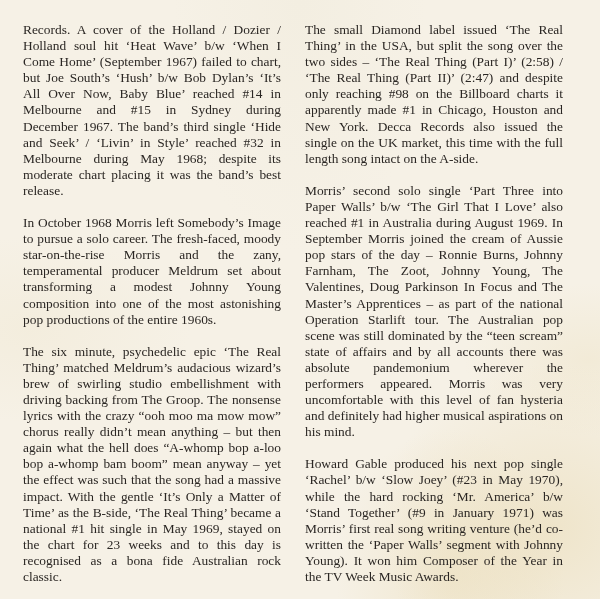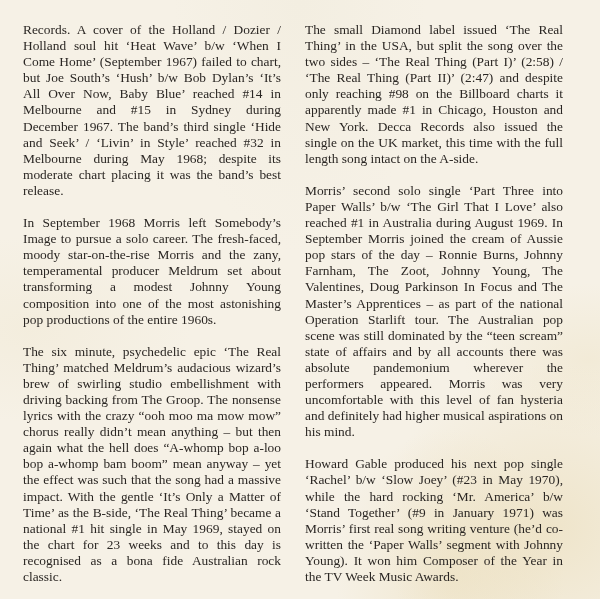--- a/index.html
+++ b/index.html
@@ -46,21 +46,21 @@
     .column p {
       margin: 0 0 16px 0;
     }
   </style>
 </head>
 <body>
 
 <div class="page">
   <div class="column column-left">
     <p>Records. A cover of the Holland / Dozier / Holland soul hit ‘Heat Wave’ b/w ‘When I Come Home’ (September 1967) failed to chart, but Joe South’s ‘Hush’ b/w Bob Dylan’s ‘It’s All Over Now, Baby Blue’ reached #14 in Melbourne and #15 in Sydney during December 1967. The band’s third single ‘Hide and Seek’ / ‘Livin’ in Style’ reached #32 in Melbourne during May 1968; despite its moderate chart placing it was the band’s best release.</p>
-    <p>In September 1968 Morris left Somebody’s Image to pursue a solo career. The fresh-faced, moody star-on-the-rise Morris and the zany, temperamental producer Meldrum set about transforming a modest Johnny Young composition into one of the most astonishing pop productions of the entire 1960s.</p>
+    <p>In October 1968 Morris left Somebody’s Image to pursue a solo career. The fresh-faced, moody star-on-the-rise Morris and the zany, temperamental producer Meldrum set about transforming a modest Johnny Young composition into one of the most astonishing pop productions of the entire 1960s.</p>
     <p>The six minute, psychedelic epic ‘The Real Thing’ matched Meldrum’s audacious wizard’s brew of swirling studio embellishment with driving backing from The Groop. The nonsense lyrics with the crazy “ooh moo ma mow mow” chorus really didn’t mean anything – but then again what the hell does “A-whomp bop a-loo bop a-whomp bam boom” mean anyway – yet the effect was such that the song had a massive impact. With the gentle ‘It’s Only a Matter of Time’ as the B-side, ‘The Real Thing’ became a national #1 hit single in May 1969, stayed on the chart for 23 weeks and to this day is recognised as a bona fide Australian rock classic.</p>
   </div>
   <div class="column column-right">
     <p>The small Diamond label issued ‘The Real Thing’ in the USA, but split the song over the two sides – ‘The Real Thing (Part I)’ (2:58) / ‘The Real Thing (Part II)’ (2:47) and despite only reaching #98 on the Billboard charts it apparently made #1 in Chicago, Houston and New York. Decca Records also issued the single on the UK market, this time with the full length song intact on the A-side.</p>
     <p>Morris’ second solo single ‘Part Three into Paper Walls’ b/w ‘The Girl That I Love’ also reached #1 in Australia during August 1969. In September Morris joined the cream of Aussie pop stars of the day – Ronnie Burns, Johnny Farnham, The Zoot, Johnny Young, The Valentines, Doug Parkinson In Focus and The Master’s Apprentices – as part of the national Operation Starlift tour. The Australian pop scene was still dominated by the “teen scream” state of affairs and by all accounts there was absolute pandemonium wherever the performers appeared. Morris was very uncomfortable with this level of fan hysteria and definitely had higher musical aspirations on his mind.</p>
     <p>Howard Gable produced his next pop single ‘Rachel’ b/w ‘Slow Joey’ (#23 in May 1970), while the hard rocking ‘Mr. America’ b/w ‘Stand Together’ (#9 in January 1971) was Morris’ first real song writing venture (he’d co-written the ‘Paper Walls’ segment with Johnny Young). It won him Composer of the Year in the TV Week Music Awards.</p>
   </div>
 </div>
 
 </body></html>

